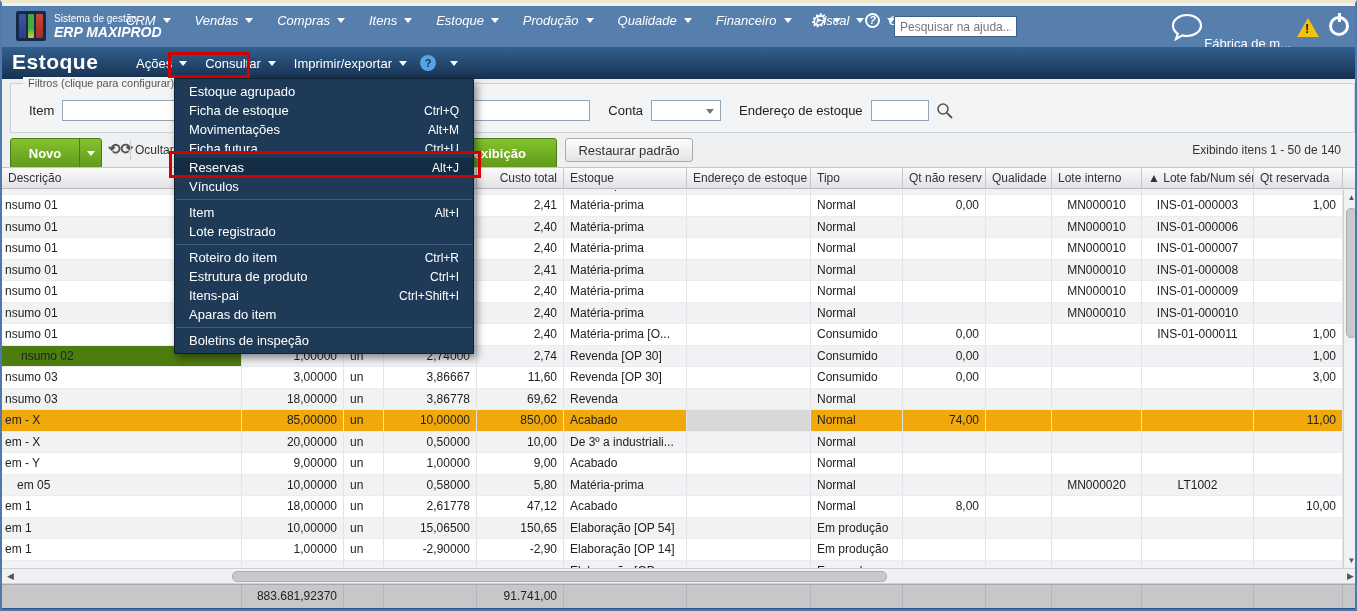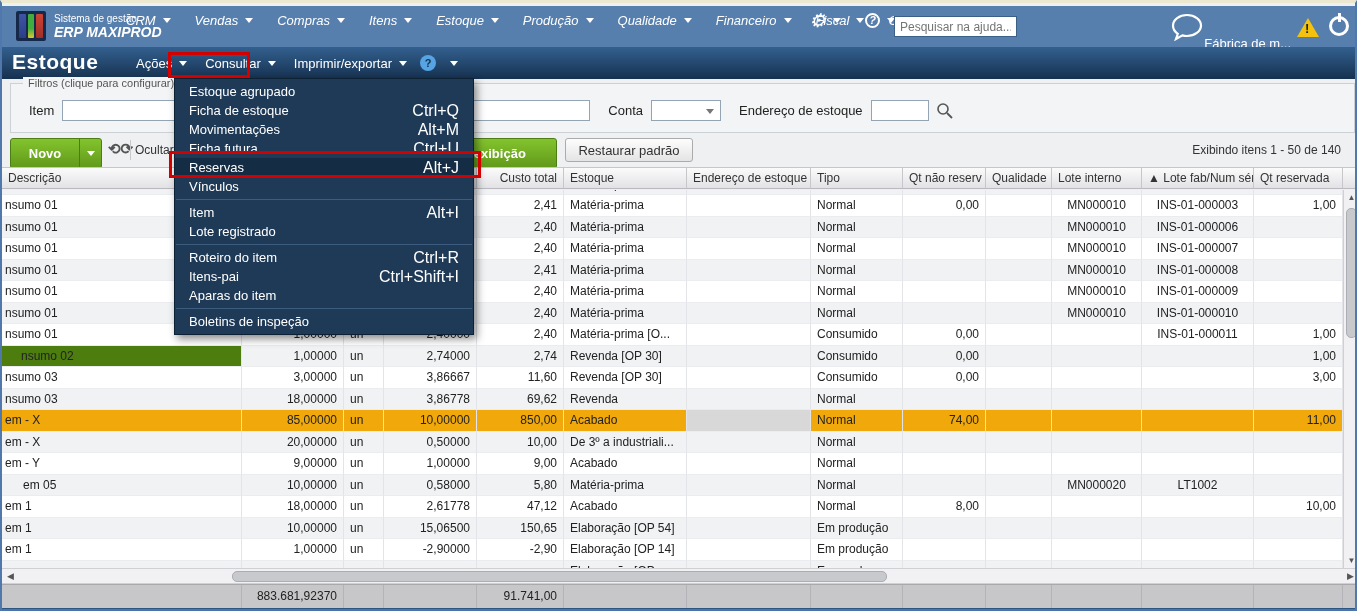--- a/index.html
+++ b/index.html
@@ -83,21 +83,21 @@
   .hsb .lt{left:5px;} .hsb .rt{right:5px;}
   .hsb .thumb{position:absolute;left:230px;top:2px;width:655px;height:11px;background:#c7c9cc;border:1px solid #aaadb2;border-radius:5px;cursor:pointer;}
   
   .totals{position:absolute;left:0;top:581px;width:1357px;height:24px;background:#c7c7c9;border-top:1px solid #a9a9ad;display:flex;}
   .tcell{height:100%;border-right:1px solid #b4b4b8;font-size:12px;color:#222;line-height:22px;padding:0 6px;white-space:nowrap;}
   .botbar{position:absolute;left:0;top:605px;width:100%;height:6px;background:#4a74ad;border-top:1px solid #2e5480;}
   
   .ddmenu{position:absolute;left:172px;top:75px;width:300px;background:#1e3a57;border:1px solid #0d2134;
           box-shadow:3px 4px 8px rgba(0,0,0,.45);padding:3px 0;z-index:40;}
   .dditem{height:19px;display:flex;align-items:center;padding:0 14px;color:#fff;font-size:13px;cursor:pointer;}
-  .dditem .sc{margin-left:auto;font-size:16px;}
+  .dditem .sc{margin-left:auto;font-size:12px;}
   .dditem.sel{background:#142c44;}
   .ddsep{border-top:1px solid #3d5d80;margin:3px 1px;}
   
   .redbox{position:absolute;border:3px solid #d40000;z-index:60;pointer-events:none;}
   .rb1{left:166px;top:49px;width:82px;height:26px;}
   .rb2{left:167px;top:148px;width:312px;height:27px;}
 </style>
 </head>
 <body>
 
@@ -458,21 +458,21 @@
         <div class="cell al" style="width: 123px; background: rgb(255, 255, 255);">Acabado</div>
         <div class="cell al" style="width: 124px; background: rgb(255, 255, 255);"></div>
         <div class="cell al" style="width: 92px; background: rgb(255, 255, 255);">Normal</div>
         <div class="cell ar" style="width: 83px; background: rgb(255, 255, 255);"></div>
         <div class="cell al" style="width: 66px; background: rgb(255, 255, 255);"></div>
         <div class="cell ac" style="width: 90px; background: rgb(255, 255, 255);"></div>
         <div class="cell ac" style="width: 112px; background: rgb(255, 255, 255);"></div>
         <div class="cell ar" style="width: 89px; background: rgb(255, 255, 255);"></div>
       </div>
       <div class="row">
-        <div class="cell al" style="width: 240px; background: rgb(241, 242, 244); padding-left: 21px;">em 05</div>
+        <div class="cell al" style="width: 240px; background: rgb(241, 242, 244); padding-left: 15px;">em 05</div>
         <div class="cell ar" style="width: 102px; background: rgb(241, 242, 244);">10,00000</div>
         <div class="cell al" style="width: 40px; background: rgb(241, 242, 244);">un</div>
         <div class="cell ar" style="width: 93px; background: rgb(241, 242, 244);">0,58000</div>
         <div class="cell ar" style="width: 87px; background: rgb(241, 242, 244);">5,80</div>
         <div class="cell al" style="width: 123px; background: rgb(241, 242, 244);">Matéria-prima</div>
         <div class="cell al" style="width: 124px; background: rgb(241, 242, 244);"></div>
         <div class="cell al" style="width: 92px; background: rgb(241, 242, 244);">Normal</div>
         <div class="cell ar" style="width: 83px; background: rgb(241, 242, 244);"></div>
         <div class="cell al" style="width: 66px; background: rgb(241, 242, 244);"></div>
         <div class="cell ac" style="width: 90px; background: rgb(241, 242, 244);">MN000020</div>
@@ -602,20 +602,24 @@
       </div>
       <div class="dditem">
         <span>Lote registrado</span>
       </div>
       <div class="ddsep"></div>
       <div class="dditem">
         <span>Roteiro do item</span>
         <span class="sc">Ctrl+R</span>
       </div>
       <div class="dditem">
+        <span>Estrutura de produto</span>
+        <span class="sc">Ctrl+I</span>
+      </div>
+      <div class="dditem">
         <span>Itens-pai</span>
         <span class="sc">Ctrl+Shift+I</span>
       </div>
       <div class="dditem">
         <span>Aparas do item</span>
       </div>
       <div class="ddsep"></div>
       <div class="dditem">
         <span>Boletins de inspeção</span>
       </div>

